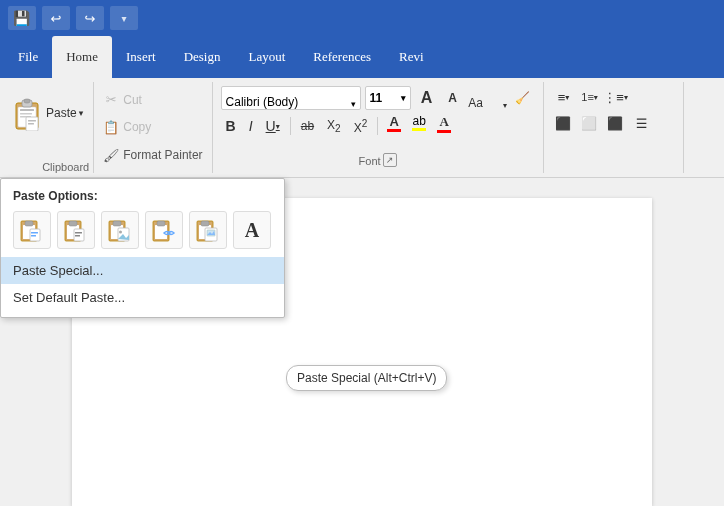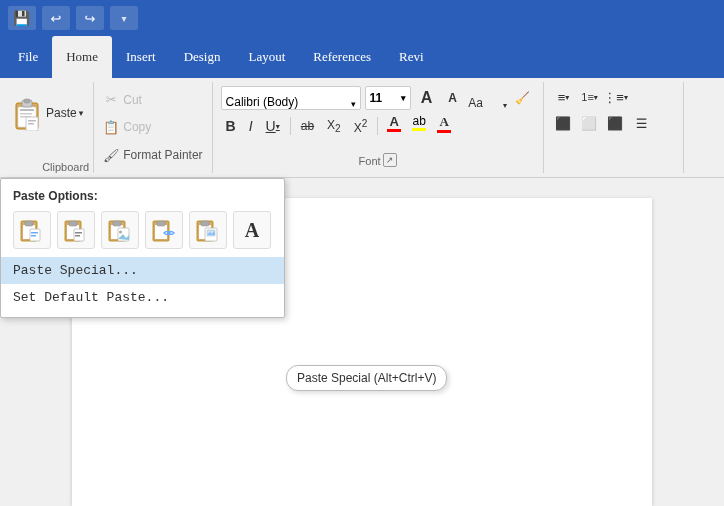--- a/index.html
+++ b/index.html
@@ -275,21 +275,20 @@
       display: flex; align-items: center; justify-content: center;
       cursor: pointer;
       background: #f9f9f9;
       font-size: 18px;
     }
     .paste-menu-item {
       padding: 6px 12px;
       font-size: 13px;
       color: #333;
       cursor: pointer;
-      font-family: Liberation Mono, monospace;
     }
     .paste-menu-item.highlighted { background: #cde4f7; }
 
     
     .tooltip {
       position: absolute;
       background: #fff;
       border: 1px solid #bbb;
       box-shadow: 2px 2px 5px rgba(0,0,0,0.15);
       padding: 5px 10px;

